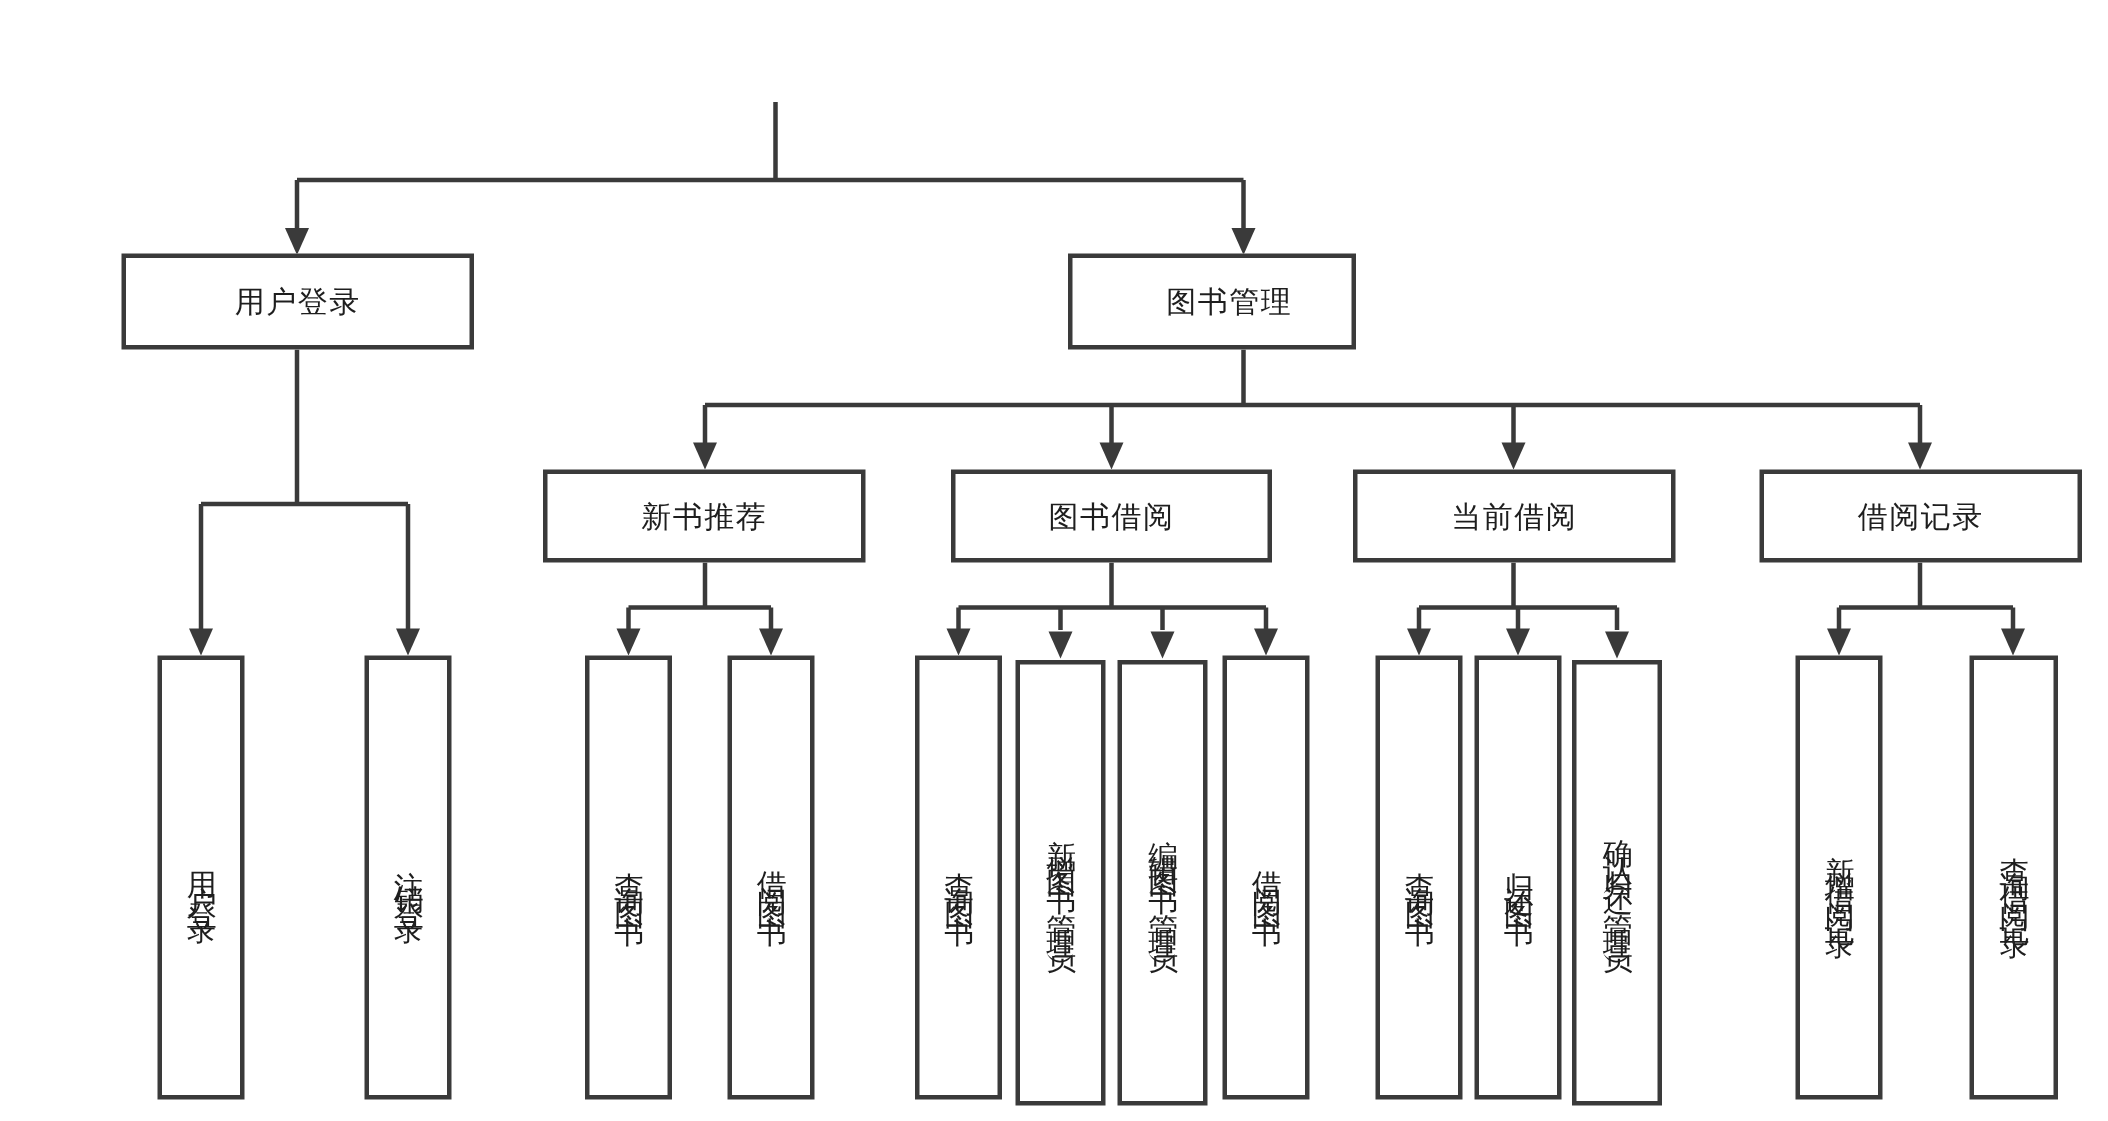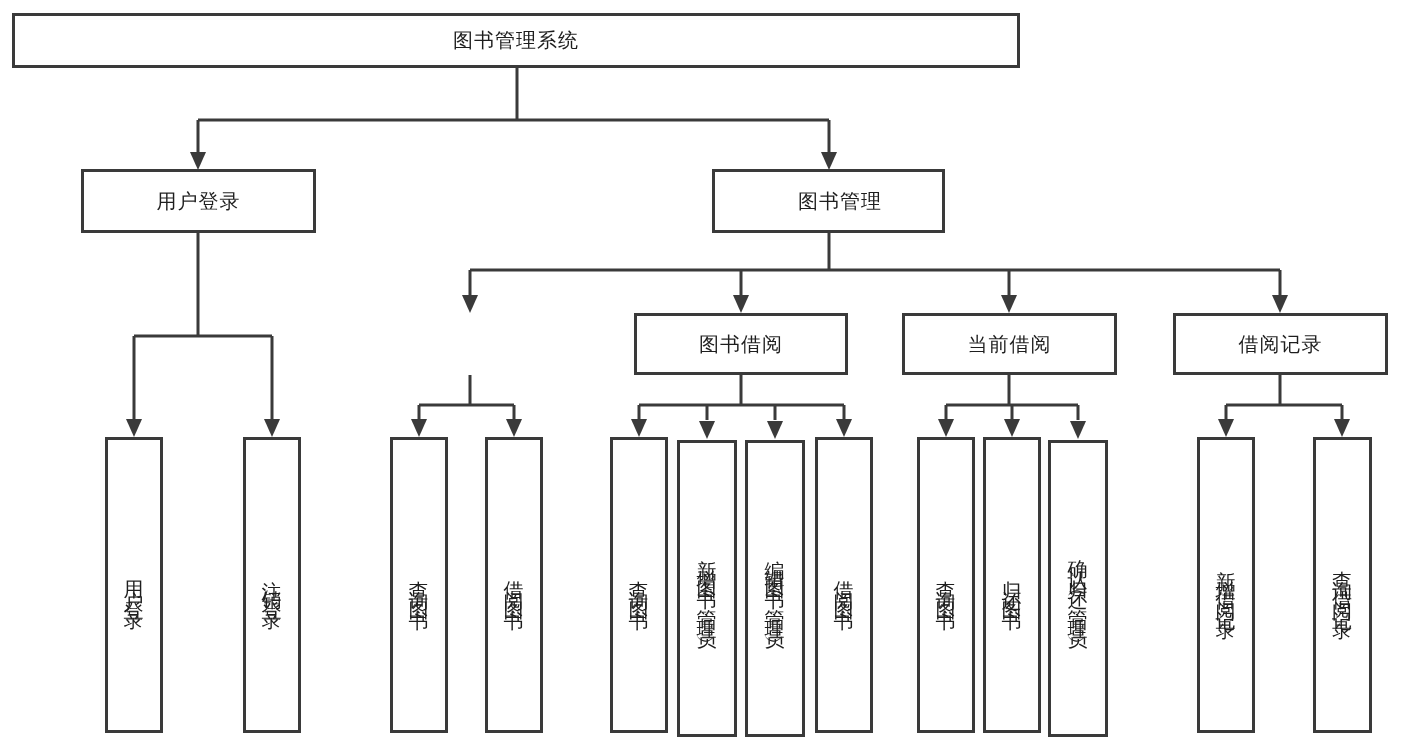--- a/index.html
+++ b/index.html
@@ -23,21 +23,21 @@
     position:absolute;
     box-sizing:border-box;
     background:#fff;
     border:3px solid var(--line);
     display:flex;align-items:center;justify-content:center;
     color:var(--text);
   }
   .h-box{font-size:20px;letter-spacing:1px;}
   .root-box{left:12px;top:13px;width:1008px;height:55px;}
   .n-login{left:81px;top:169px;width:235px;height:64px;}
-  .n-mgmt{left:712px;top:169px;width:233px;height:64px;padding-left:23px;}
+  .n-mgmt{left:712px;top:169px;width:192px;height:64px;padding-left:23px;}
   .n-rec{left:362px;top:313px;width:215px;height:62px;}
   .n-bb{left:634px;top:313px;width:214px;height:62px;align-items:center;}
   .n-cb{left:902px;top:313px;width:215px;height:62px;align-items:center;}
   .n-br{left:1173px;top:313px;width:215px;height:62px;}
   .leaf{top:437px;width:58px;height:296px;}
   .leaf span{
     writing-mode:vertical-rl;
     text-orientation:mixed;
     font-size:20px;
     letter-spacing:10px;
@@ -94,31 +94,31 @@
     <path d="M1009 375 V405 M946 405 H1078 M946 405 V420 M1012 405 V420 M1078 405 V420"></path>
     <polygon points="946,437 938,419 954,419"></polygon>
     <polygon points="1012,437 1004,419 1020,419"></polygon>
     <polygon points="1078,439 1070,421 1086,421"></polygon>
 
     <path d="M1280 375 V405 M1226 405 H1342 M1226 405 V420 M1342 405 V420"></path>
     <polygon points="1226,437 1218,419 1234,419"></polygon>
     <polygon points="1342,437 1334,419 1350,419"></polygon>
   </svg>
 
-  <div class="box h-box root-box">
-    <span>图书管理系统</span>
-  </div>
 
   <div class="box h-box n-login">
     <span>用户登录</span>
   </div>
   <div class="box h-box n-mgmt">
     <span>图书管理</span>
   </div>
 
+  <div class="box h-box n-rec">
+    <span>新书推荐</span>
+  </div>
   <div class="box h-box n-bb">
     <span>图书借阅</span>
   </div>
   <div class="box h-box n-cb">
     <span>当前借阅</span>
   </div>
   <div class="box h-box n-br">
     <span>借阅记录</span>
   </div>
 

